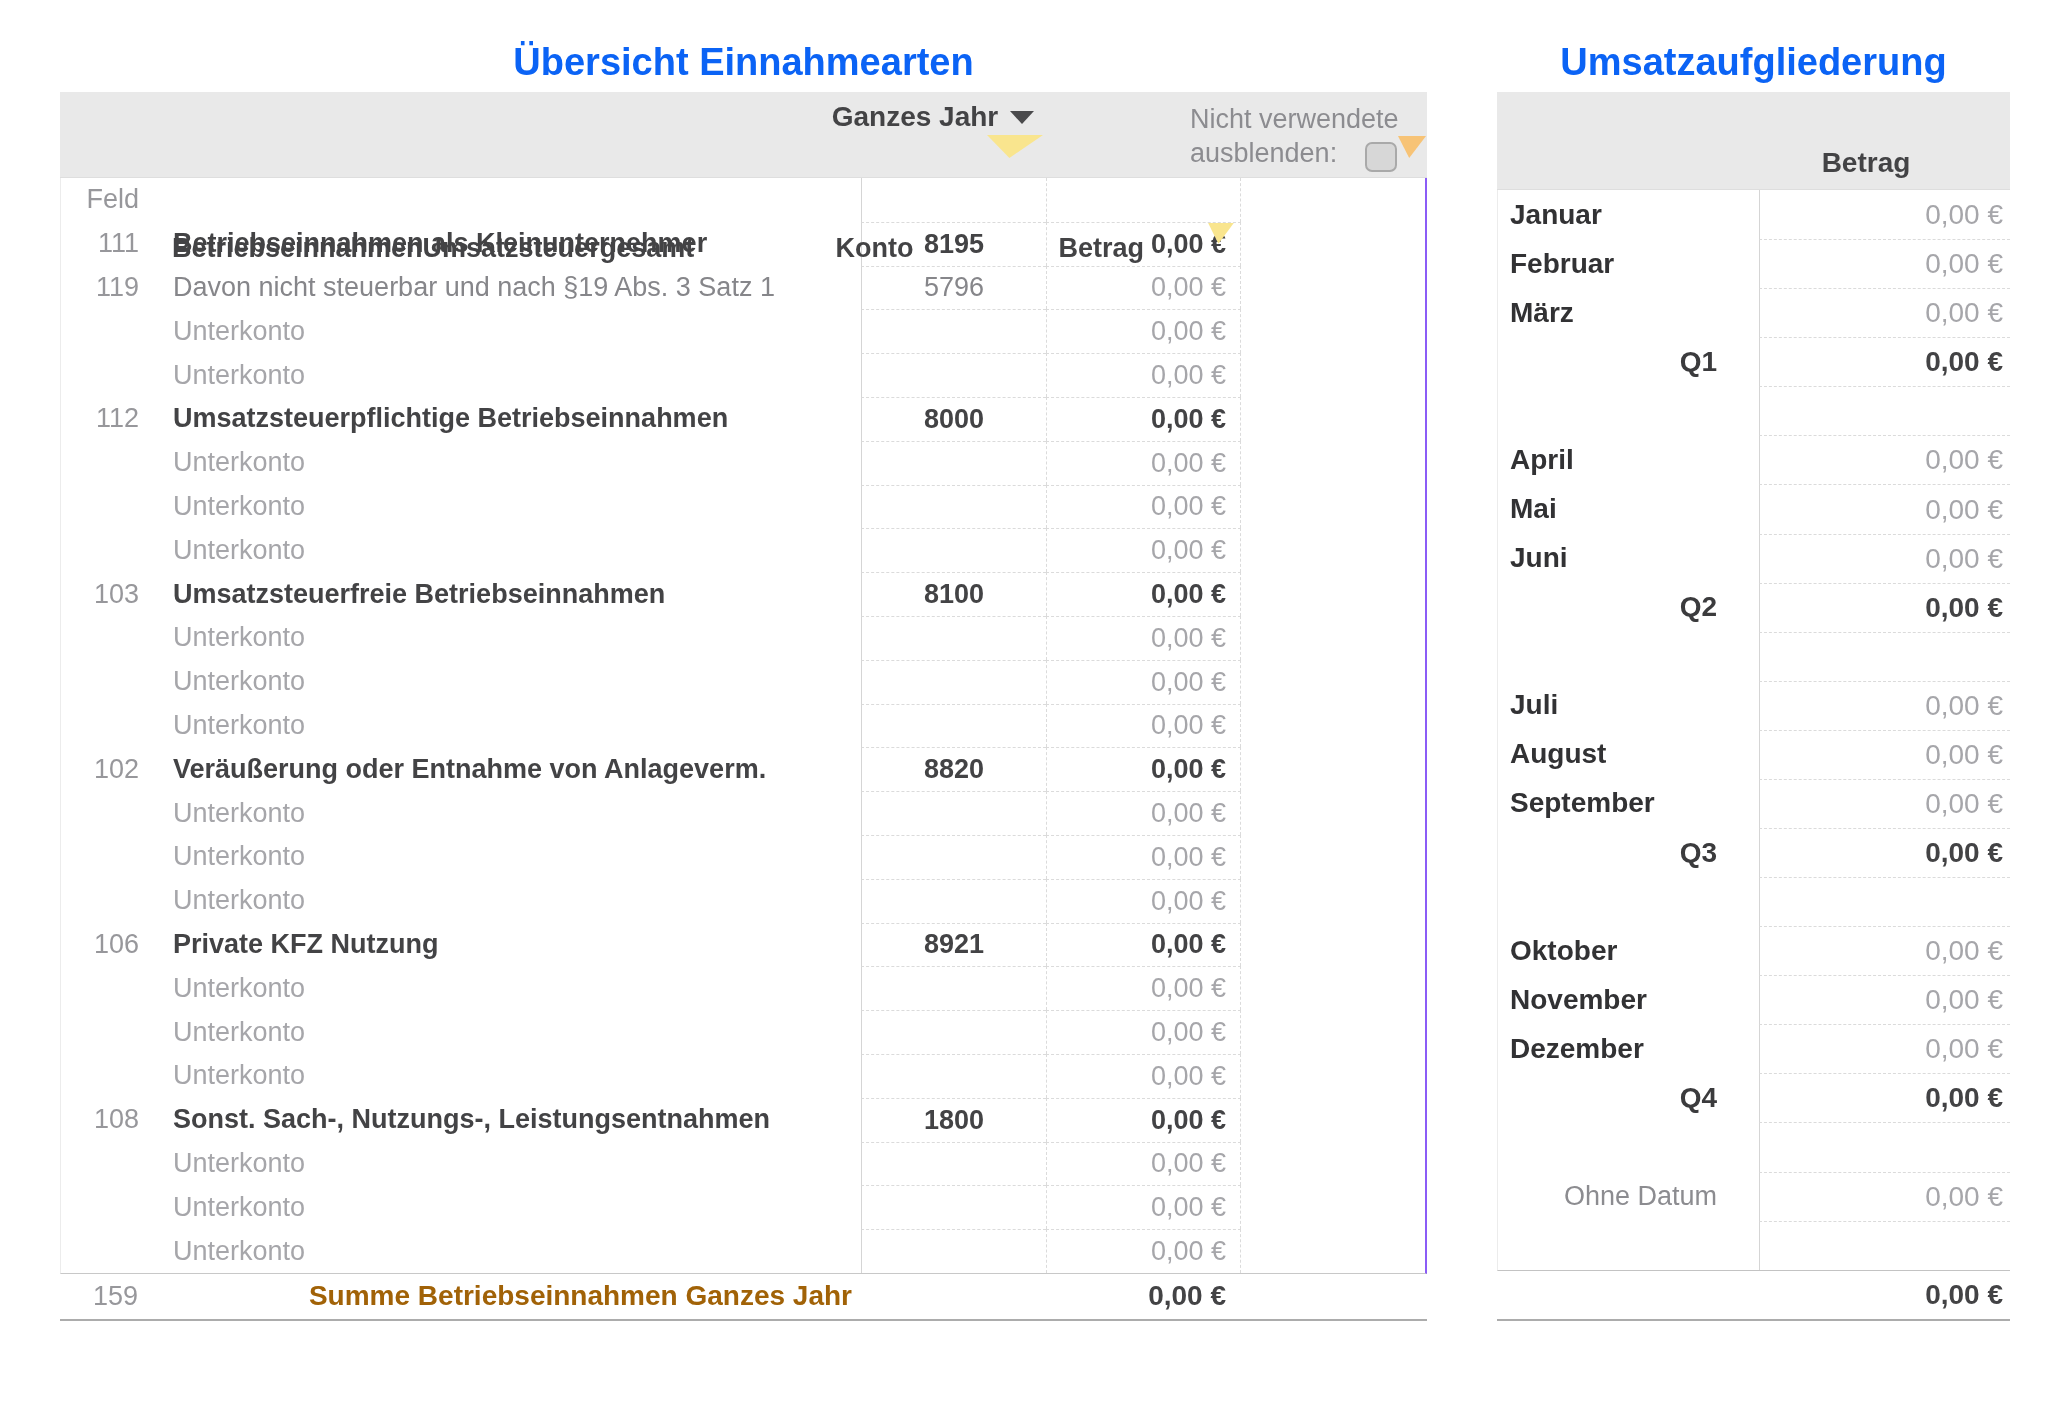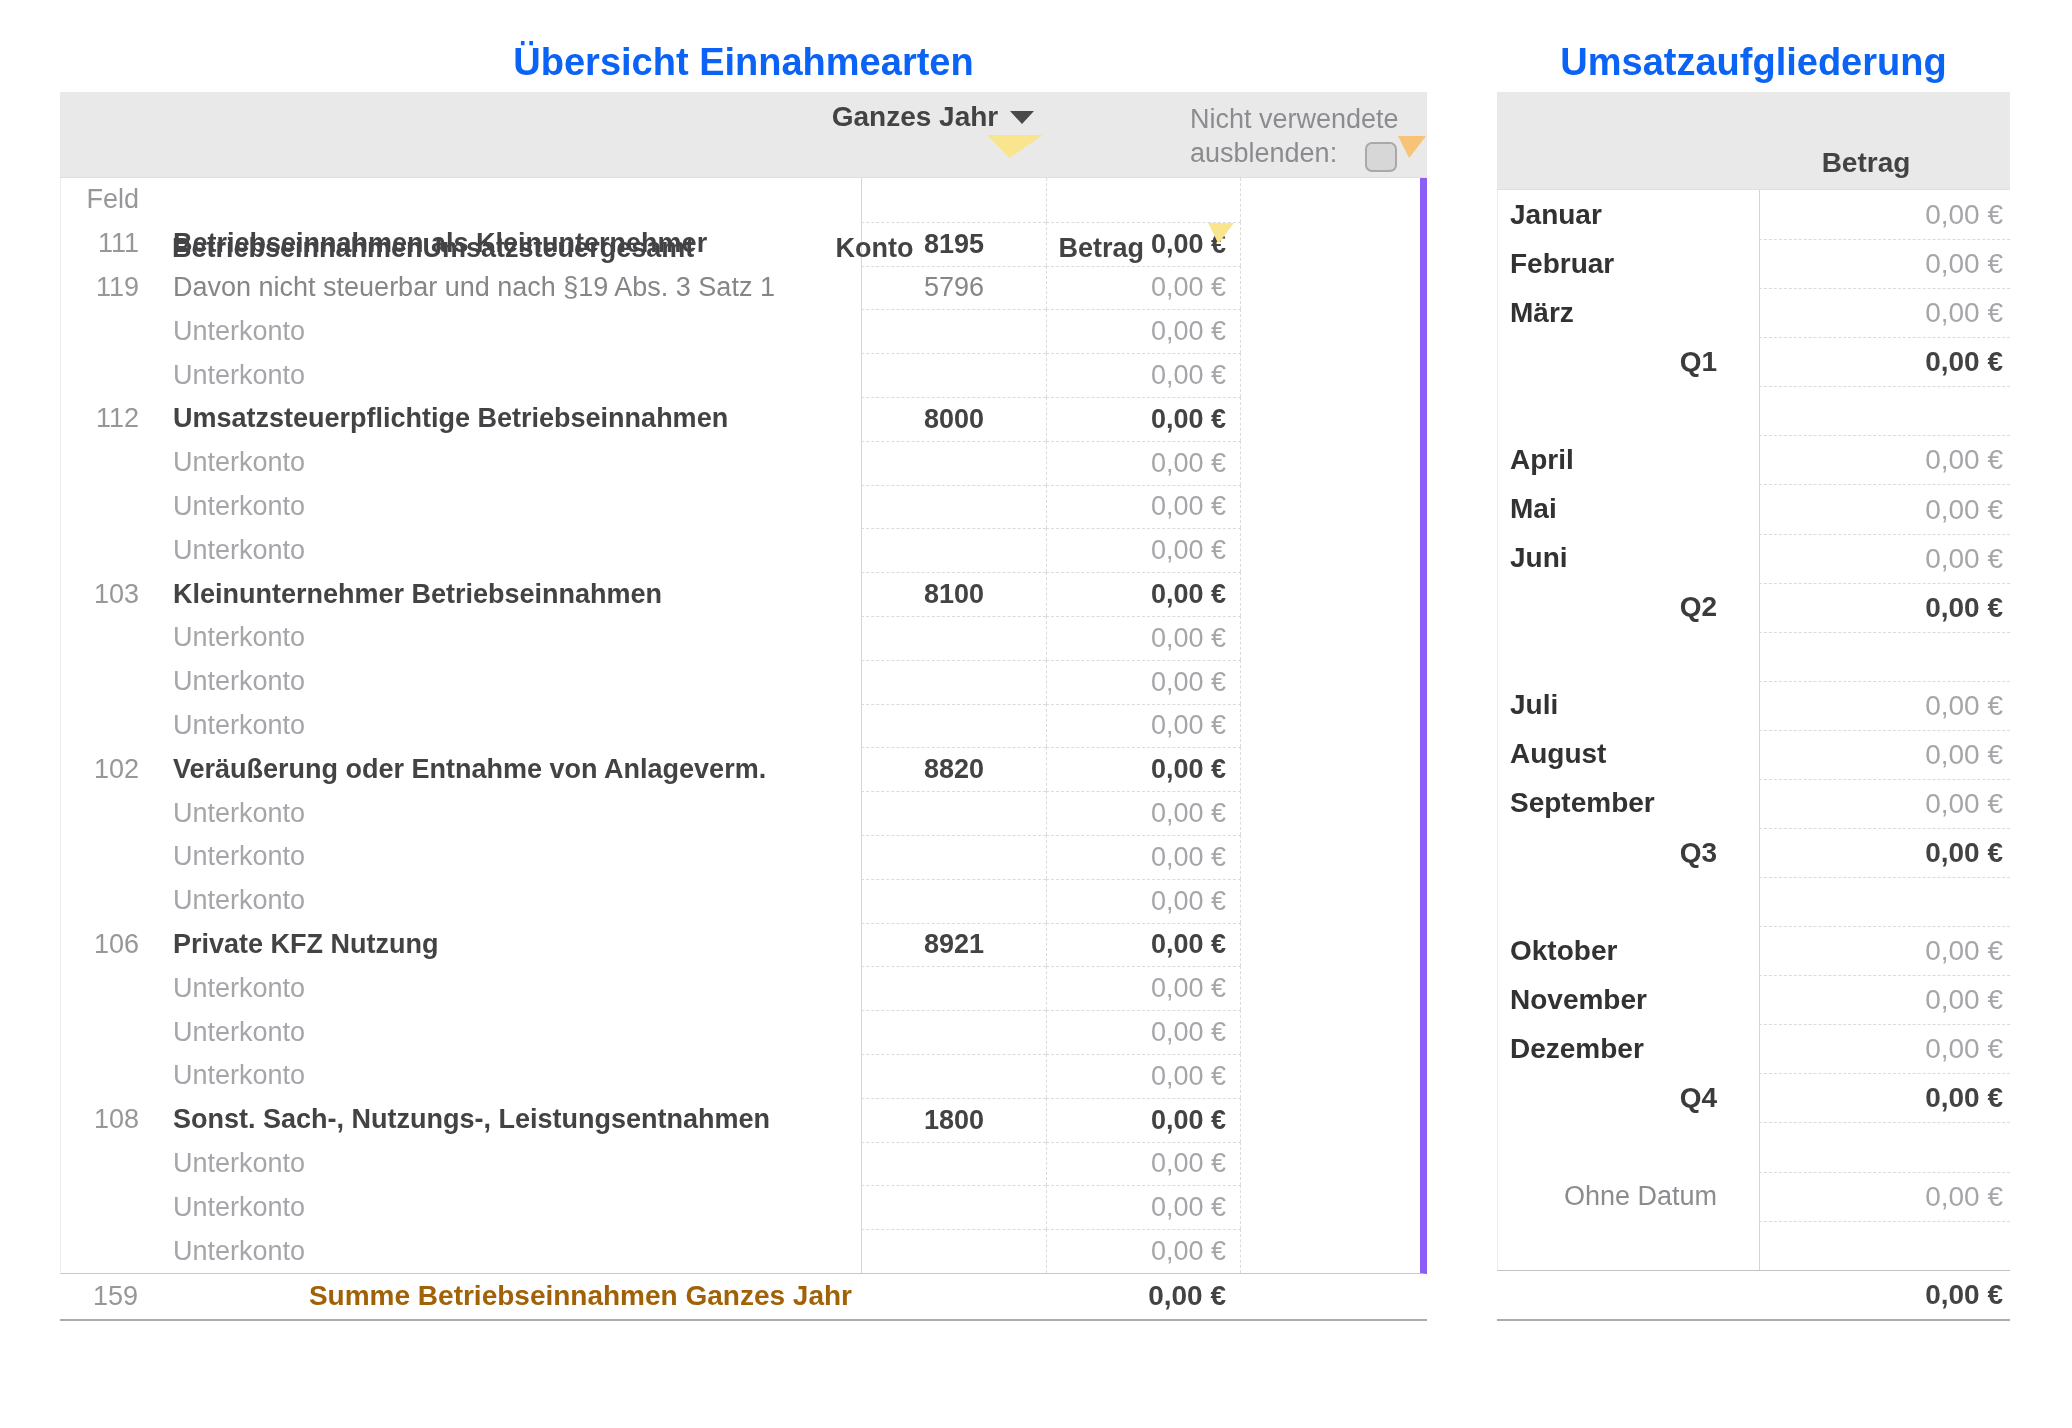--- a/index.html
+++ b/index.html
@@ -27,21 +27,21 @@
     color:#8c8c90;line-height:34px;white-space:nowrap;}
   .checkbox{position:absolute;left:1305px;top:50px;width:32px;height:30px;background:#d7d7d7;
     border:2px solid #a9a9a9;border-radius:7px;box-sizing:border-box;}
   .marker{position:absolute;clip-path:polygon(0 0,100% 0,40% 100%);}
   .marker.yellow{background:var(--marker-yellow,#f9e58e);}
   .marker.orange{background:var(--marker-orange,#f7c376);}
   .konto-marker{left:927px;top:43px;width:56px;height:23px;}
   .checkbox-marker{left:1338px;top:44px;width:28px;height:22px;}
   .cell-marker{right:6px;top:0;width:26px;height:21px;}
 
-  .lbody{border-left:1px solid #ececec;border-right:7px solid #8b5cf6;border-bottom:1px solid #c8c8c8;box-sizing:border-box;text-align:center;}
+  .lbody{border-left:1px solid #ececec;border-right:2px solid #8b5cf6;border-bottom:1px solid #c8c8c8;box-sizing:border-box;text-align:center;}
   .lrow{display:flex;height:43.8px;align-items:stretch;font-size:27px;}
   .c-feld{width:78px;flex:none;display:flex;align-items:center;justify-content:flex-end;color:#97979b;}
   .c-desc{width:722px;flex:none;display:flex;align-items:center;padding-left:34px;box-sizing:border-box;
     white-space:nowrap;overflow:hidden;}
   .c-konto{width:185px;flex:none;display:flex;align-items:center;justify-content:center;
     border-left:1px solid #d5d5d5;box-sizing:border-box;}
   .c-betrag{width:195px;flex:none;display:flex;align-items:center;justify-content:flex-end;padding-right:14px;
     border-left:1px dashed #dbdbdb;border-right:1px dashed #dbdbdb;box-sizing:border-box;position:relative;}
   .c-notes{flex:1;}
   .lrow.dashed .c-konto,.lrow.dashed .c-betrag{border-top:1px dashed #dbdbdb;}
@@ -241,21 +241,21 @@
           <div class="c-betrag v-gray">
             <span>0,00 €</span>
           </div>
           <div class="c-notes"></div>
         </div>
         <div class="lrow dashed">
           <div class="c-feld">
             <span>103</span>
           </div>
           <div class="c-desc t-main">
-            <span>Kleinunternehmer Betriebseinnahmen</span>
+            <span>Umsatzsteuerfreie Betriebseinnahmen</span>
           </div>
           <div class="c-konto v-bold">
             <span>8100</span>
           </div>
           <div class="c-betrag v-bold">
             <span>0,00 €</span>
           </div>
           <div class="c-notes"></div>
         </div>
         <div class="lrow dashed">

